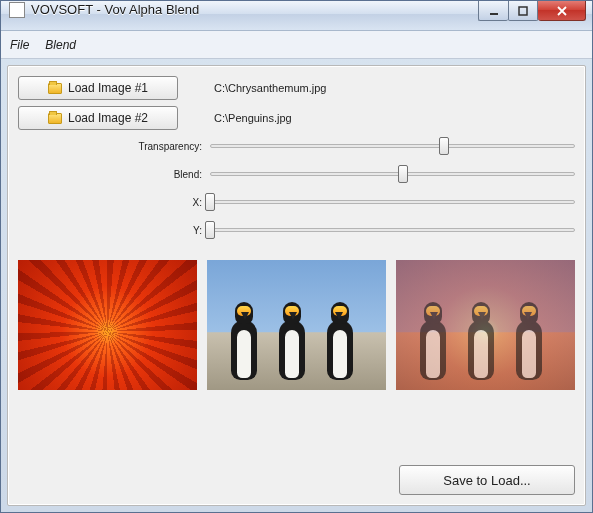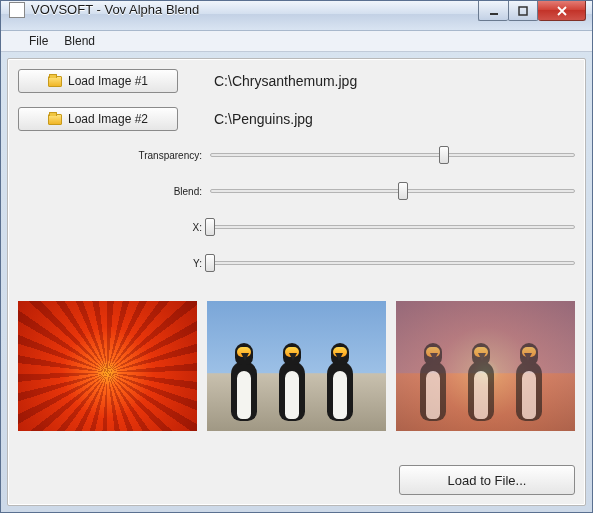--- a/index.html
+++ b/index.html
@@ -57,41 +57,41 @@
     background: linear-gradient(#e37b73, #d1453a 45%, #c23127 46%, #cf5148);
     color:#fff;
     border-color:#803028;
     margin-left:0;
     border-left:none;
     border-radius: 0 0 3px 3px;
     margin-right:6px;
   }
   .title-btn svg { width: 12px; height: 12px; }
   .menubar {
-    height: 21px;
+    height: 28px;
     background: #eef2f8;
     display:flex;
     align-items:center;
-    padding: 0 20px;
+    padding: 0 1px;
     border-bottom: 1px solid #c0cad8;
     font-size: 12px;
+    font-style: italic;
   }
   .menu-item { padding: 2px 8px; color:#222; }
   .client {
     flex:1;
     background: #f0f0f0;
     margin: 6px;
     border: 1px solid #b8b8b8;
     border-radius: 2px;
     box-shadow: inset 0 0 0 1px #fff;
     padding: 10px;
     display:flex;
     flex-direction:column;
     position:relative;
-    gap:8px;
   }
   .row { display:flex; align-items:center; margin-bottom: 6px; }
   .load-btn {
     width: 160px;
     height: 24px;
     background: linear-gradient(#fefefe, #e6e6e6);
     border: 1px solid #8a8a8a;
     border-radius: 3px;
     display:flex;
     align-items:center;
@@ -110,21 +110,21 @@
   .folder-icon::before{
     content:'';
     position:absolute;
     top:-3px; left:0;
     width:6px; height:3px;
     background:#f0c642;
     border:1px solid #c89a1a;
     border-bottom:none;
     border-radius:1px 1px 0 0;
   }
-  .path-text { margin-left: 36px; font-size: 14px; color:#222; }
+  .path-text { margin-left: 36px; font-size: 11px; color:#222; }
   .slider-row { display:flex; align-items:center; margin-bottom: 8px; }
   .slider-label { width: 192px; text-align:right; padding-right: 8px; font-size: 10px; color:#222; }
   .slider-track {
     flex:1;
     height: 20px;
     position:relative;
     display:flex;
     align-items:center;
   }
   .slider-groove{
@@ -375,18 +375,18 @@
             <div class="belly"></div>
             <div class="head"></div>
             <div class="patch"></div>
             <div class="beak"></div>
           </div>
       </div>
     </div>
 
     <div class="save-row">
       <div class="save-btn">
-        <span>Load to File...</span>
+        <span>Save to Load...</span>
       </div>
     </div>
 
   </div>
 </div>
 
 </body></html>

